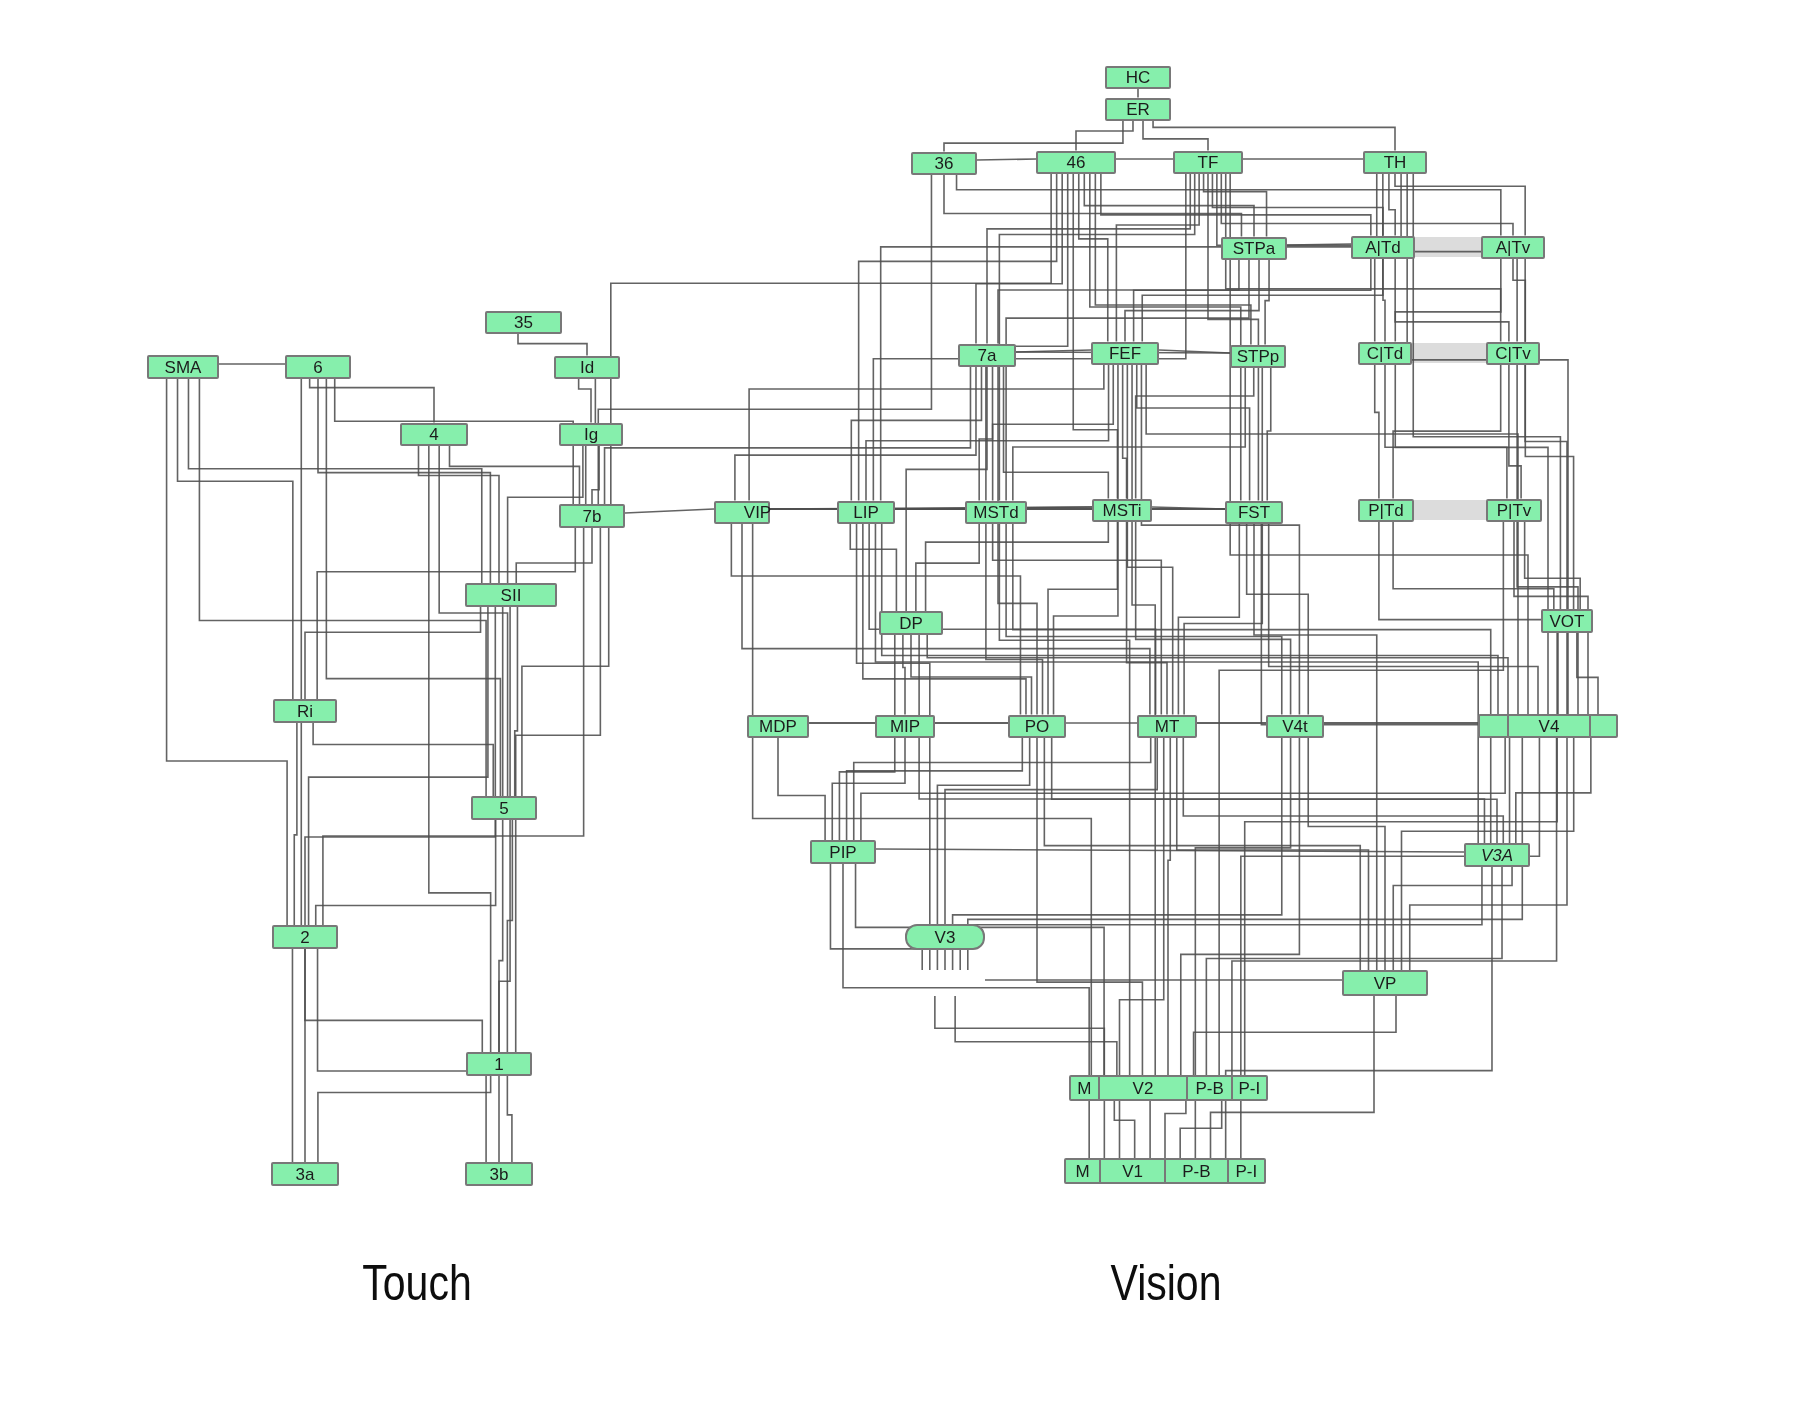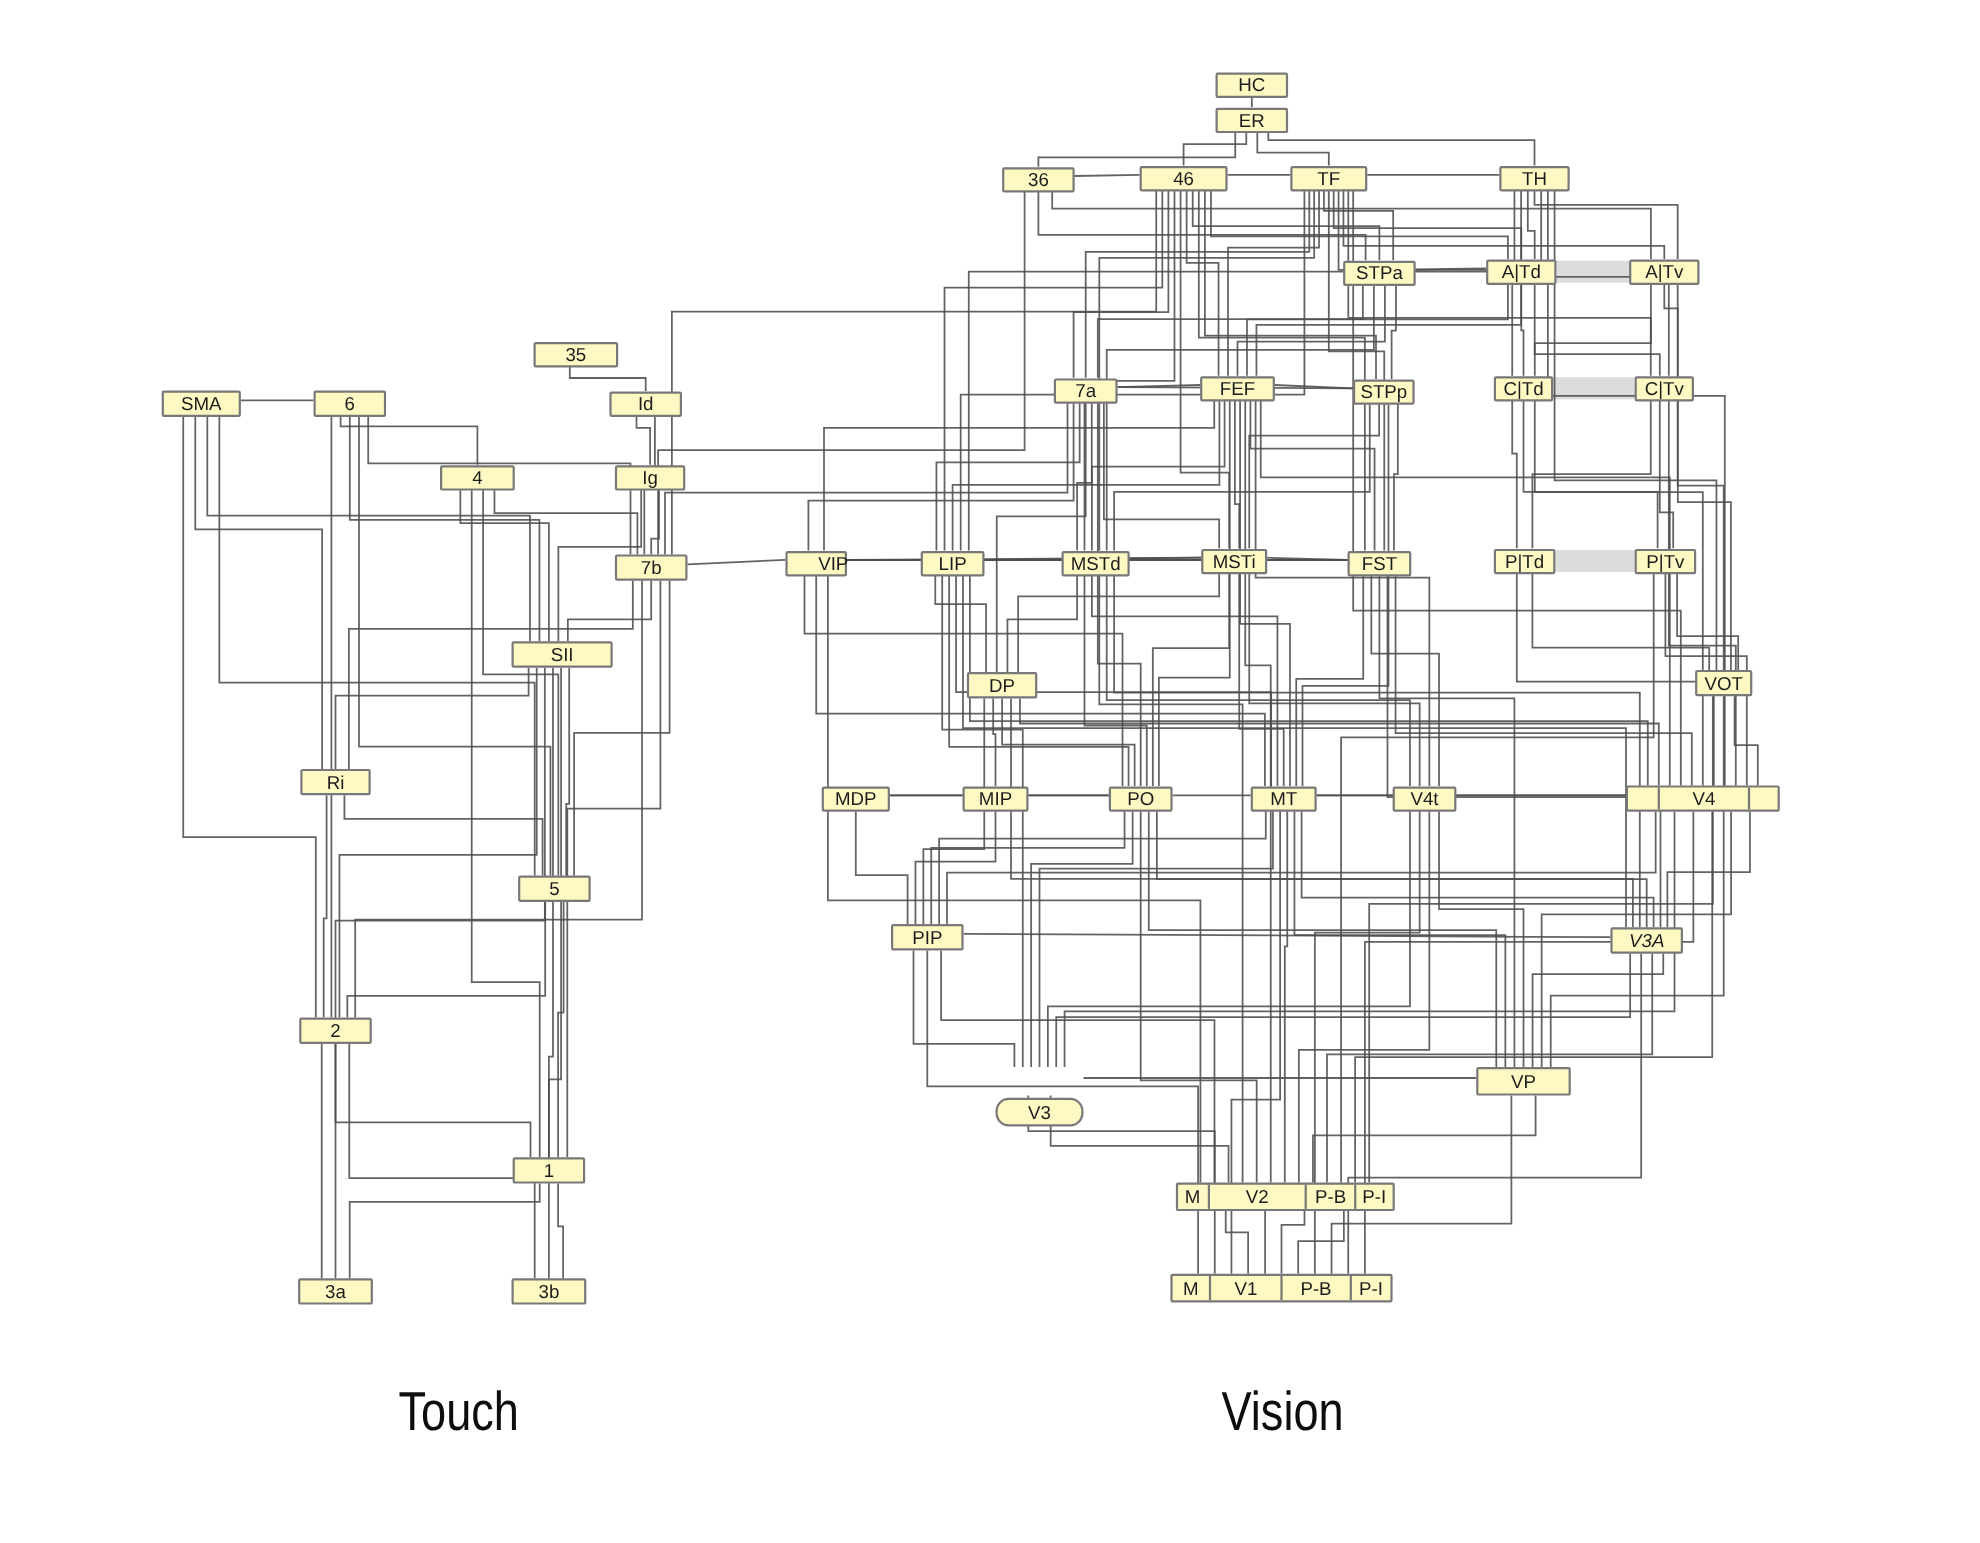--- a/index.html
+++ b/index.html
@@ -7,21 +7,21 @@
     position:relative;
     width:1800px;height:1403px;
     background:#ffffff;
     font-family:"Liberation Sans", sans-serif;
     overflow:hidden;
   }
   #edges-svg{position:absolute;left:0;top:0;width:1800px;height:1403px;}
   .node{
     position:absolute;
     display:flex;align-items:center;justify-content:center;
-    background:#fef9c3;
+    background:#86efac;
     border:2px solid #787878;
     border-radius:2px;
     color:#1c1c1c;
     font-size:17px;
     line-height:1;
     box-sizing:border-box;
     z-index:3;
   }
   .node .seg{
     display:flex;align-items:center;justify-content:center;
@@ -304,21 +304,21 @@
       <div class="node" style="left: 1008px; top: 714.5px; width: 58px; height: 23px;">PO</div>
       <div class="node" style="left: 1137px; top: 714.5px; width: 60px; height: 23px;">MT</div>
       <div class="node" style="left: 1266px; top: 714.5px; width: 58px; height: 23px;">V4t</div>
       <div class="node" style="left: 1478px; top: 714px; width: 140px; height: 24px; justify-content: stretch;">
         <div class="seg" style="width: 28px;"></div>
         <div class="seg" style="width: 84px;">V4</div>
         <div class="seg" style="width: 28px;"></div>
       </div>
       <div class="node" style="left: 810px; top: 840px; width: 66px; height: 24px;">PIP</div>
       <div class="node" style="left: 1464px; top: 843px; width: 66px; height: 24px; font-style: italic;">V3A</div>
-      <div class="node" style="left: 905px; top: 998px; width: 80px; height: 26px; border-radius: 12px;">V3</div>
+      <div class="node" style="left: 905px; top: 924px; width: 80px; height: 26px; border-radius: 12px;">V3</div>
       <div class="node" style="left: 1342px; top: 970px; width: 86px; height: 26px;">VP</div>
       <div class="node" style="left: 1068.5px; top: 1075px; width: 199px; height: 26px; justify-content: stretch;">
         <div class="seg" style="width: 28px;">M</div>
         <div class="seg" style="width: 90px;">V2</div>
         <div class="seg" style="width: 46px;">P-B</div>
         <div class="seg" style="width: 35px;">P-I</div>
       </div>
       <div class="node" style="left: 1064px; top: 1158px; width: 202px; height: 26px; justify-content: stretch;">
         <div class="seg" style="width: 34px;">M</div>
         <div class="seg" style="width: 66px;">V1</div>

